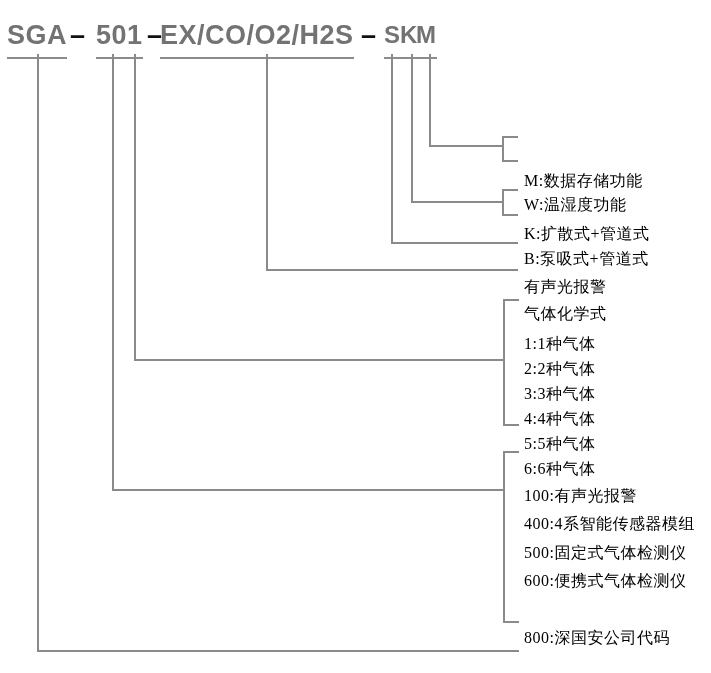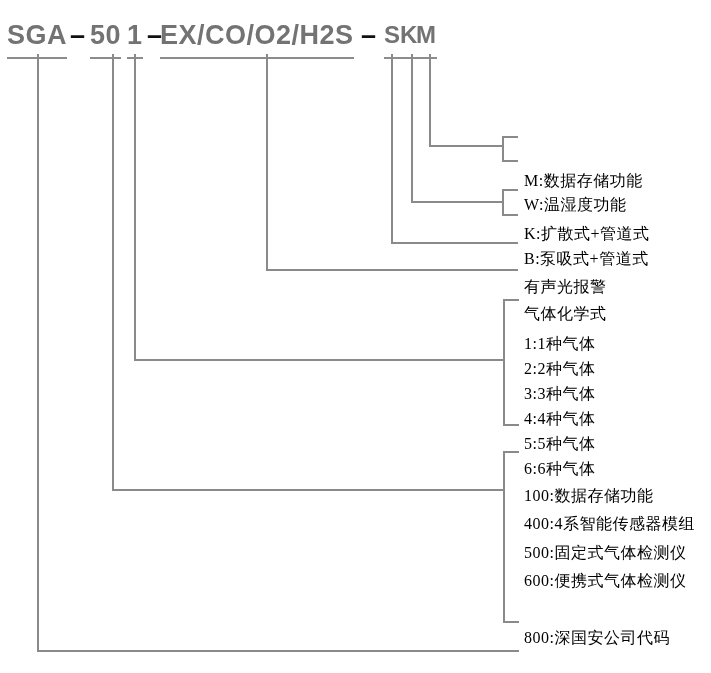--- a/index.html
+++ b/index.html
@@ -38,21 +38,21 @@
     margin-top:44px;
   }
 </style>
 </head>
 <body>
 
 <div id="stage">
 
   <span class="seg" style="left:7px">SGA</span>
   <span class="dash" style="left:70px">–</span>
-  <span class="seg" style="left:90px">50</span>
+  <span class="seg" style="left:96px">50</span>
   <span class="seg" style="left:127px">1</span>
   <span class="dash" style="left:147px">–</span>
   <span class="seg" style="left:160px">EX/CO/O2/H2S</span>
   <span class="dash" style="left:361px">–</span>
   <span class="seg sm" style="left:384px">S</span>
   <span class="seg sm" style="left:400px">K</span>
   <span class="seg sm" style="left:416px">M</span>
 
   <div class="v" style="left:37px;  top:54px; height:597px"></div>
   <div class="v" style="left:112px; top:54px; height:436px"></div>
@@ -95,21 +95,21 @@
   <div class="lbl" style="top:243px">有声光报警</div>
   <div class="lbl" style="top:270px">气体化学式</div>
 
   <div class="lbl" style="top:300px">1:1种气体</div>
   <div class="lbl" style="top:325px">2:2种气体</div>
   <div class="lbl" style="top:350px">3:3种气体</div>
   <div class="lbl" style="top:375px">4:4种气体</div>
   <div class="lbl" style="top:400px">5:5种气体</div>
   <div class="lbl" style="top:425px">6:6种气体</div>
 
-  <div class="lbl" style="top:452px">100:数据存储功能</div>
+  <div class="lbl" style="top:452px">100:有声光报警</div>
   <div class="lbl" style="top:480px">400:4系智能传感器模组</div>
   <div class="lbl" style="top:509px">500:固定式气体检测仪</div>
   <div class="lbl" style="top:537px">600:便携式气体检测仪</div>
   <div class="lbl" style="top:594px">800:深国安公司代码</div>
 
   <div class="lbl" style="top:651px">深国安公司代码</div>
 
 </div>
 
 </body></html>

